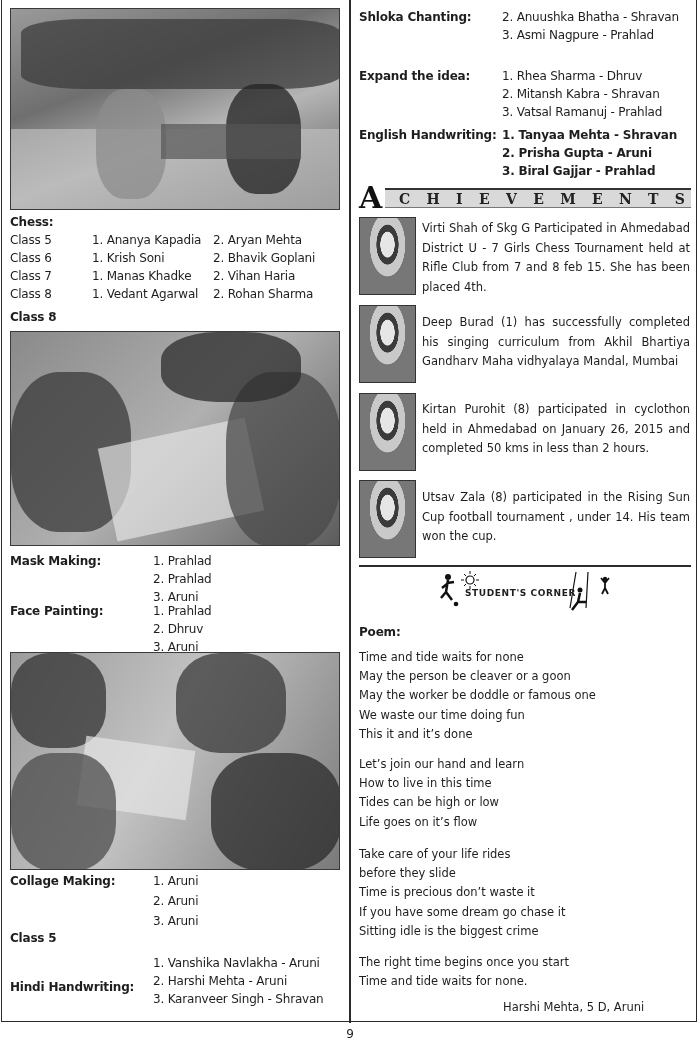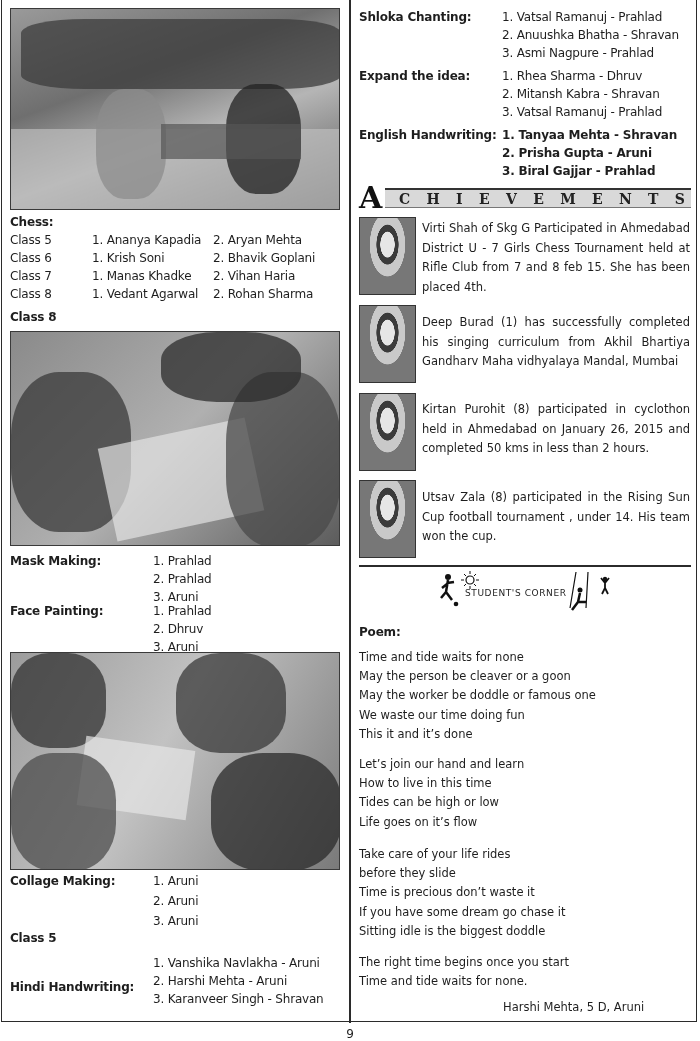--- a/index.html
+++ b/index.html
@@ -19,21 +19,21 @@
   .ach-A { position: absolute; left: 0; top: -3px; font-family: "DejaVu Serif", serif; font-size: 30px; font-weight: bold; color: #111; }
   .ach-bar { position: absolute; left: 26px; top: 5px; width: 306px; height: 20px;
              background: #d9d9d9; border-top: 2px solid #333; border-bottom: 1px solid #777; box-sizing: border-box;
              display: flex; justify-content: space-between; align-items: center; padding: 0 6px 0 14px;
              font-family: "DejaVu Serif", serif; font-weight: bold; font-size: 14px; color: #222; }
   .ach-item-photo { position: absolute; left: 359px; width: 57px; border: 1px solid #333; box-sizing: border-box;
                     background: radial-gradient(ellipse at 50% 35%, #e6e6e6 0 18%, #3b3b3b 19% 28%, #c9c9c9 29% 45%, #777 46%); }
   .ach-text { position: absolute; left: 422px; width: 268px; font-size: 11.5px; line-height: 19.5px; text-align: justify; text-align-last: left; }
   .hr { position: absolute; left: 359px; width: 332px; height: 1.5px; background: #2b2b2b; }
   .sc-banner { position: absolute; left: 440px; top: 570px; width: 180px; height: 45px; }
-  .sc-label { position: absolute; left: 25px; top: 18px; font-size: 9px; font-weight: normal; letter-spacing: .6px; font-family: "DejaVu Sans", sans-serif; }
+  .sc-label { position: absolute; left: 25px; top: 18px; font-size: 9px; font-weight: bold; letter-spacing: .6px; font-family: "DejaVu Sans", sans-serif; }
   .poem-line { position: absolute; left: 359px; font-size: 11.5px; white-space: nowrap; }
   .page-no { position: absolute; left: 0; width: 700px; top: 1027px; text-align: center; font-size: 12px; }
 </style>
 </head>
 <body>
 
 <div class="page-frame"></div>
 <div class="col-divider"></div>
 
 <div class="photo" style="left:10px;top:8px;width:330px;height:202px;">
@@ -102,21 +102,20 @@
 
 <div class="txt bold" style="left:10px;top:962px;margin-top:16px;">Hindi Handwriting:</div>
 <div class="txt" style="left:153px;top:954px;">
   <span class="list-line">1. Vanshika Navlakha - Aruni</span>
   <span class="list-line">2. Harshi Mehta - Aruni</span>
   <span class="list-line">3. Karanveer Singh - Shravan</span>
 </div>
 
 <div class="txt bold" style="left:359px;top:8px;">Shloka Chanting:</div>
 <div class="txt" style="left:502px;top:8px;">
-  <span class="list-line">1. Vatsal Ramanuj - Prahlad</span>
   <span class="list-line">2. Anuushka Bhatha - Shravan</span>
   <span class="list-line">3. Asmi Nagpure - Prahlad</span>
 </div>
 
 <div class="txt bold" style="left:359px;top:67px;">Expand the idea:</div>
 <div class="txt" style="left:502px;top:67px;">
   <span class="list-line">1. Rhea Sharma - Dhruv</span>
   <span class="list-line">2. Mitansh Kabra - Shravan</span>
   <span class="list-line">3. Vatsal Ramanuj - Prahlad</span>
 </div>
@@ -190,21 +189,21 @@
 
   <div class="poem-line" style="top:757px;">Let’s join our hand and learn</div>
   <div class="poem-line" style="top:776px;">How to live in this time</div>
   <div class="poem-line" style="top:795px;">Tides can be high or low</div>
   <div class="poem-line" style="top:815px;">Life goes on it’s flow</div>
 
   <div class="poem-line" style="top:847px;">Take care of your life rides</div>
   <div class="poem-line" style="top:866px;">before they slide</div>
   <div class="poem-line" style="top:885px;">Time is precious don’t waste it</div>
   <div class="poem-line" style="top:905px;">If you have some dream go chase it</div>
-  <div class="poem-line" style="top:924px;">Sitting idle is the biggest doddle</div>
+  <div class="poem-line" style="top:924px;">Sitting idle is the biggest crime</div>
 
   <div class="poem-line" style="top:955px;">The right time begins once you start</div>
   <div class="poem-line" style="top:974px;">Time and tide waits for none.</div>
 </div>
 
 <div class="poem-line" style="left:503px;top:1000px;text-align:center;">Harshi Mehta, 5 D, Aruni</div>
 
 <div class="page-no">9</div>
 
 </body></html>

